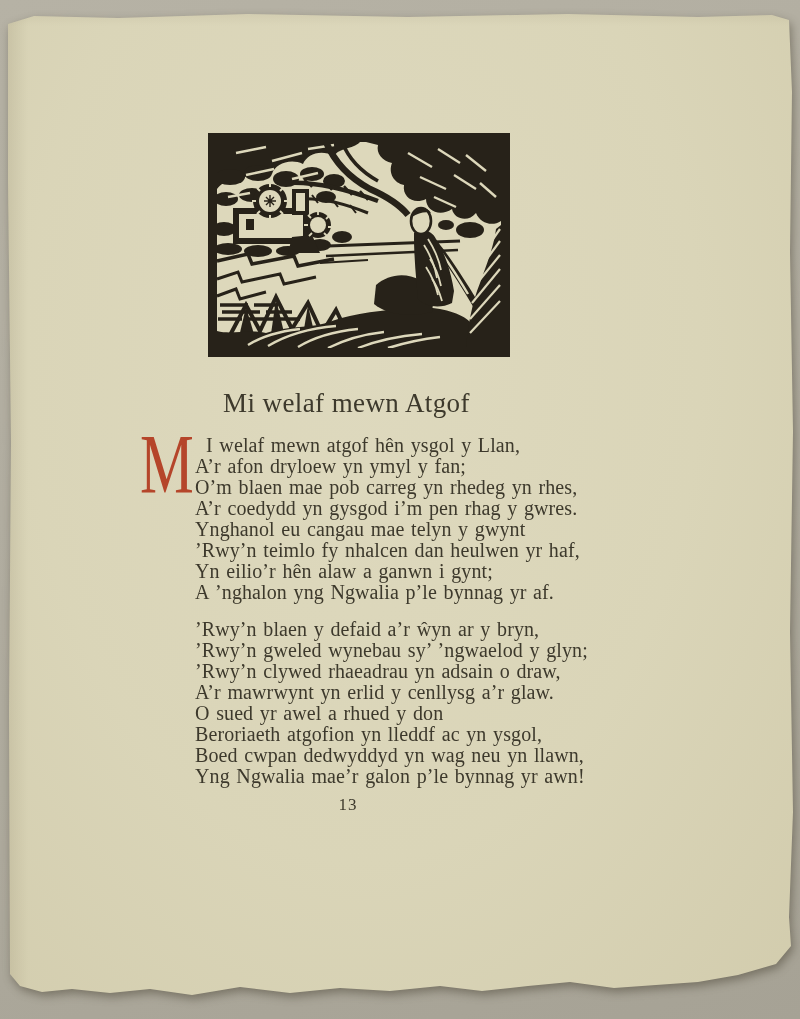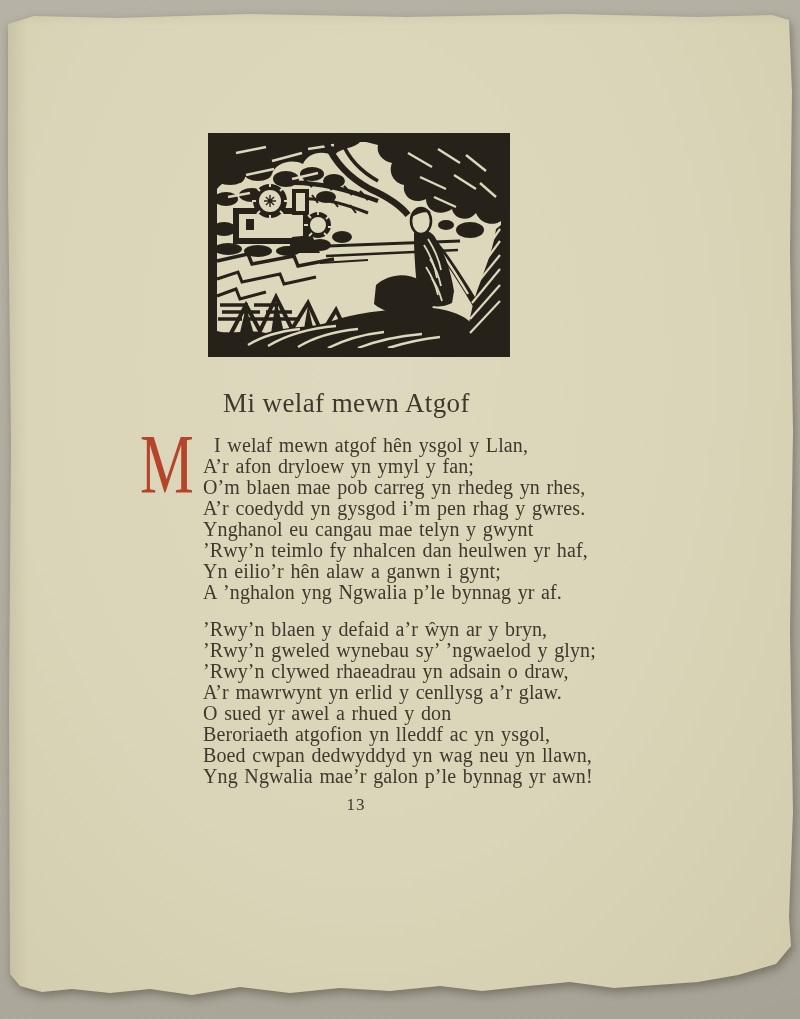--- a/index.html
+++ b/index.html
@@ -27,26 +27,26 @@
   .title{
     position:absolute;left:140px;top:374px;width:397px;margin:0;
     text-align:center;font-size:27px;line-height:34px;font-weight:normal;
     letter-spacing:.4px;color:#3d392c;
   }
   .dropcap{
     position:absolute;left:132px;top:411px;
     font-size:84px;line-height:84px;color:#b5452a;
     transform:scaleX(.72);transform-origin:left top;
   }
-  .stanza{position:absolute;left:195px;color:#3d392c;font-size:20px;line-height:21px;
+  .stanza{position:absolute;left:187px;color:#3d392c;font-size:20px;line-height:21px;
     letter-spacing:.1px;word-spacing:1.5px;white-space:nowrap;}
   .stanza-1{top:423px;}
   .stanza-2{top:607px;}
   .stanza .line.indent{padding-left:11px;}
-  .pagenum{position:absolute;left:320px;top:783px;width:56px;text-align:center;
+  .pagenum{position:absolute;left:312px;top:783px;width:56px;text-align:center;
     font-size:17px;line-height:20px;letter-spacing:1px;color:#3d392c;}
 </style>
 </head>
 <body>
 
 <div class="paper-shadow">
   <div class="paper">
 
     <svg class="woodcut" viewBox="0 0 302 224">
 

